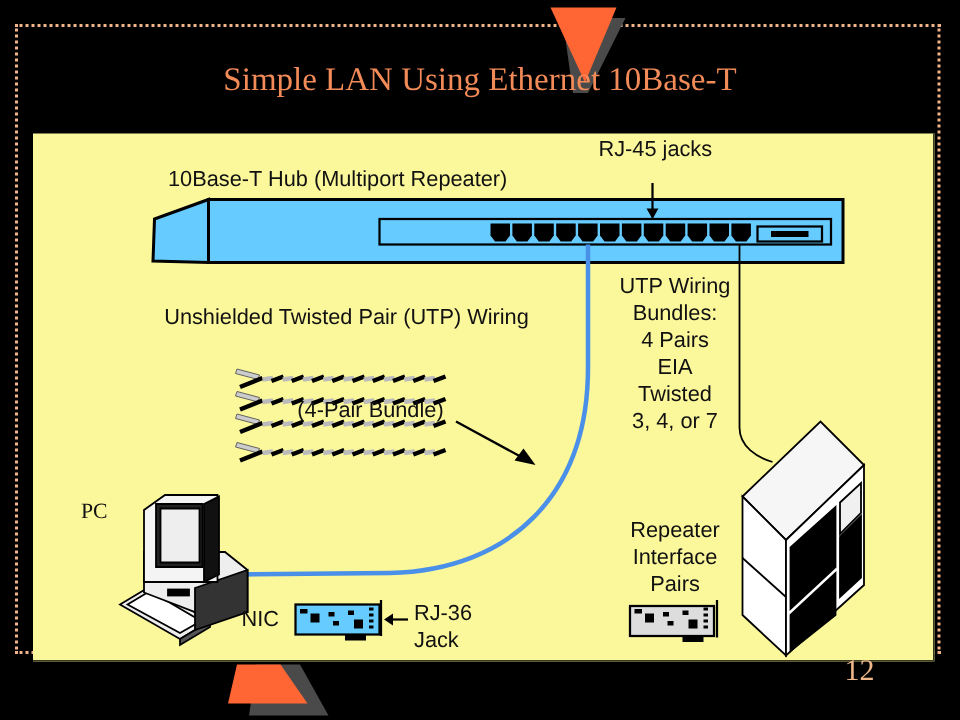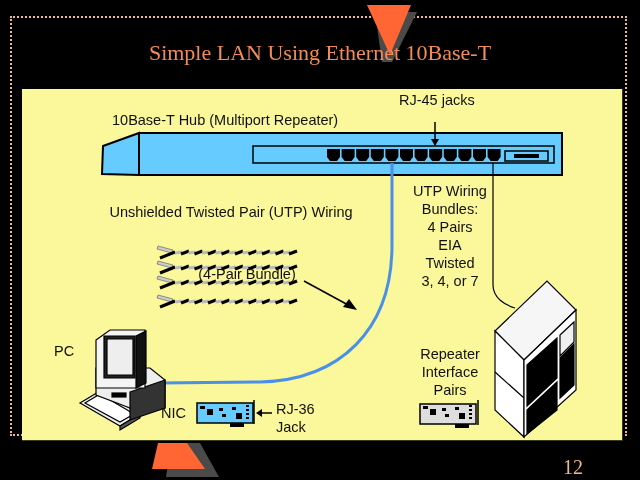--- a/index.html
+++ b/index.html
@@ -2,21 +2,21 @@
 <html><head>
 <meta charset="utf-8">
 <style>
   html, body { margin:0; padding:0; }
   body { width:640px; height:480px; background:#000; position:relative; overflow:hidden; font-family:"Liberation Sans", sans-serif; }
   .frame { position:absolute; left:10px; top:16px; width:617px; height:420px; border:2px dotted #f2b58a; box-sizing:border-box; }
   .title { position:absolute; left:0; top:40px; width:640px; text-align:center; font-family:Liberation Serif, serif; font-size:22px; color:#f28b58; letter-spacing:0px; }
   .panel { position:absolute; left:22px; top:89px; width:601px; height:352px; background:#fbf79b; border-bottom:1px solid #3a3a20; border-right:1px solid #3a3a20; box-sizing:border-box; }
   .lbl { position:absolute; font-size:14.5px; color:#111; line-height:18px; white-space:nowrap; }
   .center { text-align:center; }
-  .pagenum { position:absolute; left:563px; top:456px; font-family:"Liberation Serif", serif; font-size:20px; color:#f0b88a; }
+  .pagenum { position:absolute; left:563px; top:436px; font-family:"Liberation Serif", serif; font-size:20px; color:#f0b88a; }
   svg.diag { position:absolute; left:0; top:0; }
 </style>
 </head>
 <body>
 
 <div class="frame"></div>
 
 <svg class="diag" width="640" height="480">
   <polygon points="375,12 417,12 392,62 382,62" fill="#4a4a4a"></polygon>
   <polygon points="367,5 411,5 390,55" fill="#ff6633"></polygon>
@@ -219,21 +219,21 @@
 
 <div class="lbl center" style="left:400px;top:182px;width:100px;">
   <div>UTP Wiring</div>
   <div>Bundles:</div>
   <div>4 Pairs</div>
   <div>EIA</div>
   <div>Twisted</div>
   <div>3, 4, or 7</div>
 </div>
 
-<div class="lbl" style="left:54px;top:342px;">PC</div>
+<div class="lbl" style="left:54px;top:332px;font-family:Liberation Serif, serif;">PC</div>
 <div class="lbl" style="left:161px;top:404px;">NIC</div>
 <div class="lbl" style="left:276px;top:400px;">RJ-36</div>
 <div class="lbl" style="left:276px;top:418px;">Jack</div>
 
 <div class="lbl center" style="left:405px;top:345px;width:90px;">
   <div>Repeater</div>
   <div>Interface</div>
   <div>Pairs</div>
 </div>
 

